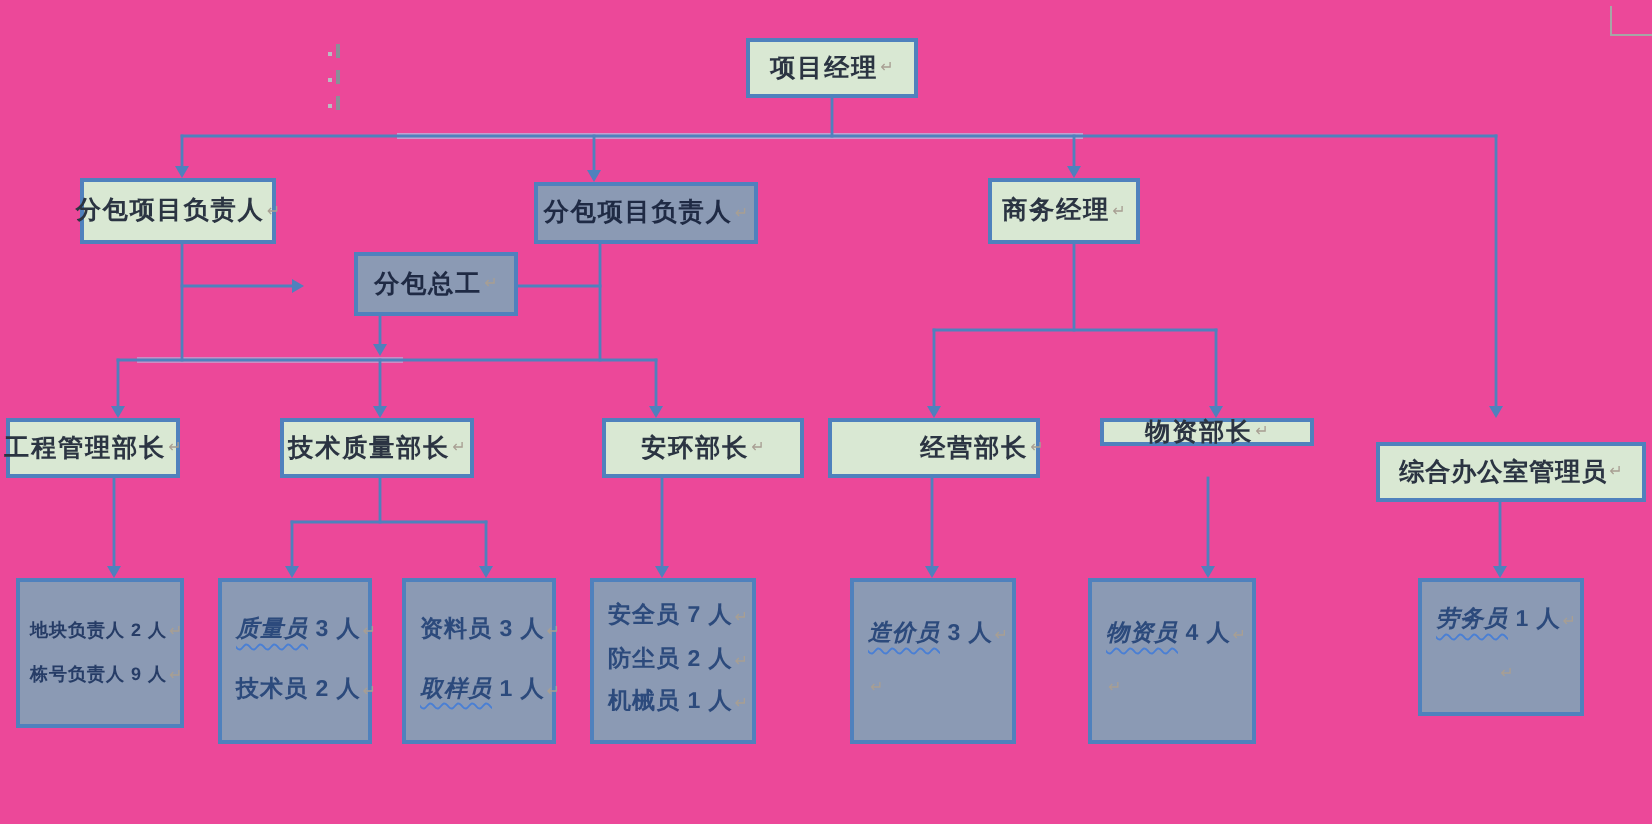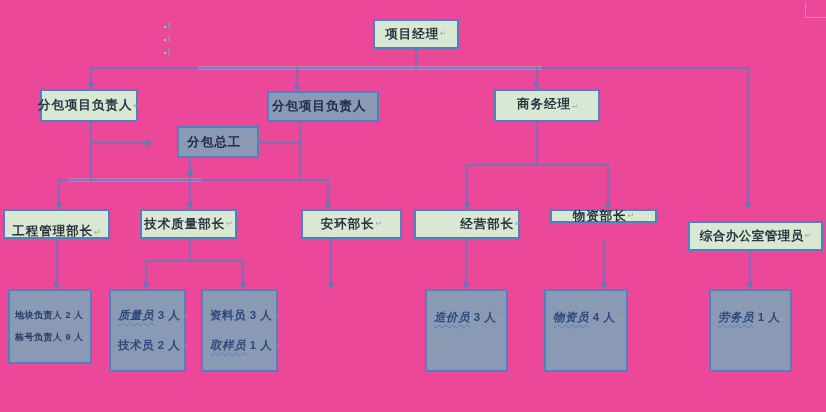--- a/index.html
+++ b/index.html
@@ -119,31 +119,31 @@
   </div>
 
   <div class="box green" style="left:40px;top:89px;width:98px;height:33px;">
     <span>分包项目负责人</span>
       <span class="pilcrow">↵</span>
   </div>
   <div class="box gray hdr" style="left:243px;top:91px;width:112px;height:31px;">
     <span>分包项目负责人</span>
       <span class="pilcrow">↵</span>
   </div>
-  <div class="box green" style="left:494px;top:89px;width:106px;height:33px;font-family:Liberation Mono, monospace;">
+  <div class="box green" style="left:494px;top:89px;width:76px;height:33px;">
     <span>商务经理</span>
       <span class="pilcrow">↵</span>
   </div>
 
   <div class="box gray hdr" style="left:153px;top:126px;width:82px;height:32px;">
     <span>分包总工</span>
       <span class="pilcrow">↵</span>
   </div>
 
-  <div class="box green" style="left:3px;top:209px;width:107px;height:30px;align-items:flex-end;">
+  <div class="box green" style="left:3px;top:209px;width:87px;height:30px;">
     <span>工程管理部长</span>
       <span class="pilcrow">↵</span>
   </div>
   <div class="box green" style="left:140px;top:209px;width:97px;height:30px;">
     <span>技术质量部长</span>
       <span class="pilcrow">↵</span>
   </div>
   <div class="box green" style="left:277px;top:209px;width:101px;height:30px;margin-left:24px;">
     <span>安环部长</span>
       <span class="pilcrow">↵</span>
@@ -169,29 +169,34 @@
   <div class="staff" style="left:109px;top:289px;width:77px;height:83px;">
     <div class="line"><span class="sq">质量员</span><span> 3 人</span><span class="pilcrow">↵</span></div>
     <div class="line"><span>技术员</span><span> 2 人</span><span class="pilcrow">↵</span></div>
   </div>
 
   <div class="staff" style="left:201px;top:289px;width:77px;height:83px;">
     <div class="line"><span>资料员</span><span> 3 人</span><span class="pilcrow">↵</span></div>
     <div class="line"><span class="sq">取样员</span><span> 1 人</span><span class="pilcrow">↵</span></div>
   </div>
 
+  <div class="staff" style="left:295px;top:289px;width:83px;height:83px;padding-top:7px;padding-bottom:7px;">
+    <div class="line"><span>安全员</span><span> 7 人</span><span class="pilcrow">↵</span></div>
+    <div class="line"><span>防尘员</span><span> 2 人</span><span class="pilcrow">↵</span></div>
+    <div class="line"><span>机械员</span><span> 1 人</span><span class="pilcrow">↵</span></div>
+  </div>
 
   <div class="staff center" style="left:425px;top:289px;width:83px;height:83px;">
     <div class="line"><span class="sq">造价员</span><span> 3 人</span><span class="pilcrow">↵</span></div>
     <div class="line"><span class="pilcrow">↵</span></div>
   </div>
 
   <div class="staff center" style="left:544px;top:289px;width:84px;height:83px;">
     <div class="line"><span class="sq">物资员</span><span> 4 人</span><span class="pilcrow">↵</span></div>
     <div class="line"><span class="pilcrow">↵</span></div>
   </div>
 
-  <div class="staff center" style="left:709px;top:289px;width:83px;height:83px;align-items:center;">
+  <div class="staff center" style="left:709px;top:289px;width:83px;height:69px;align-items:center;">
     <div class="line"><span class="sq">劳务员</span><span> 1 人</span><span class="pilcrow">↵</span></div>
     <div class="line"><span class="pilcrow">↵</span></div>
   </div>
 
 </div>
 
 </body></html>

